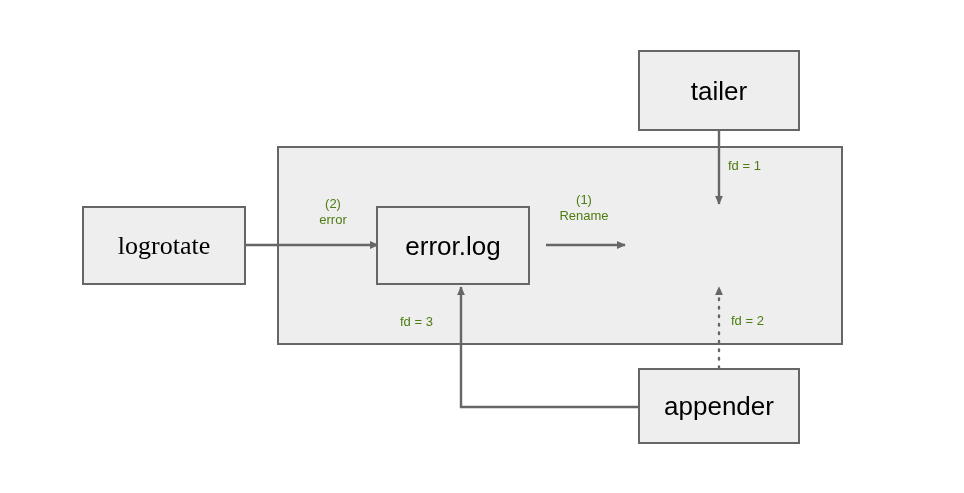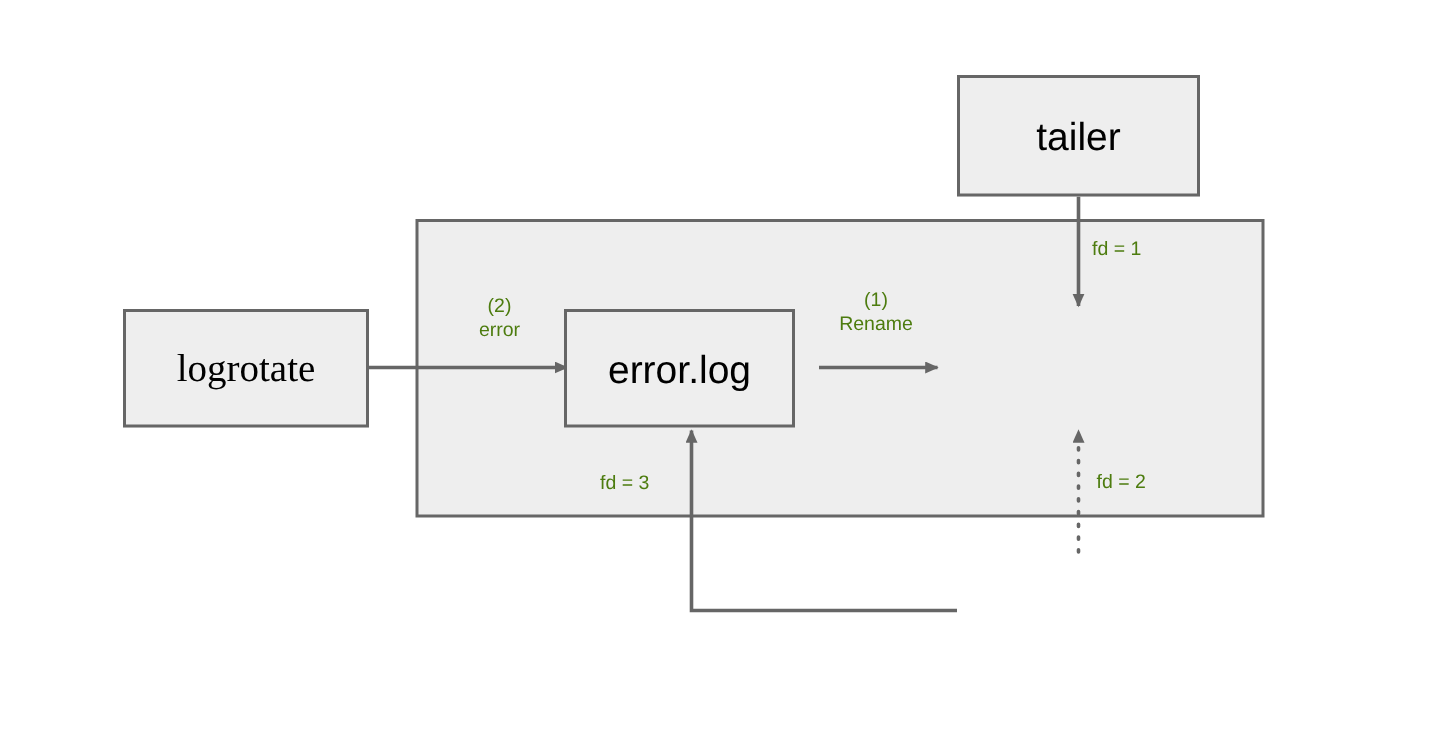--- a/index.html
+++ b/index.html
@@ -79,20 +79,23 @@
 
   <div class="node" style="left:638px; top:50px; width:162px; height:81px;">
     <span>tailer</span>
   </div>
 
   <div class="node" style="left:376px; top:206px; width:154px; height:79px;">
     <span>error.log</span>
   </div>
 
 
+  <div class="node" style="left:638px; top:368px; width:162px; height:76px;">
+    <span>appender</span>
+  </div>
 
   <div class="edge-label center" style="left:290px; top:196px; width:86px;">
     <div>(2)</div>
     <div>error</div>
   </div>
 
   <div class="edge-label center" style="left:546px; top:192px; width:76px;">
     <div>(1)</div>
     <div>Rename</div>
   </div>

